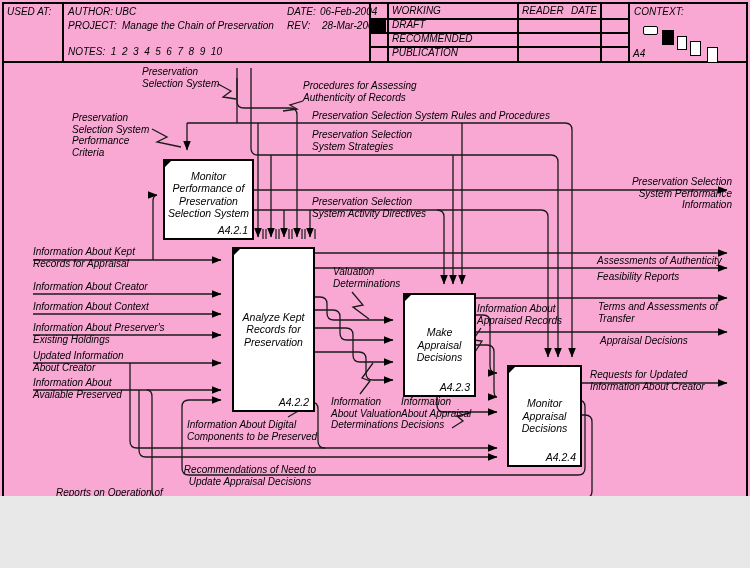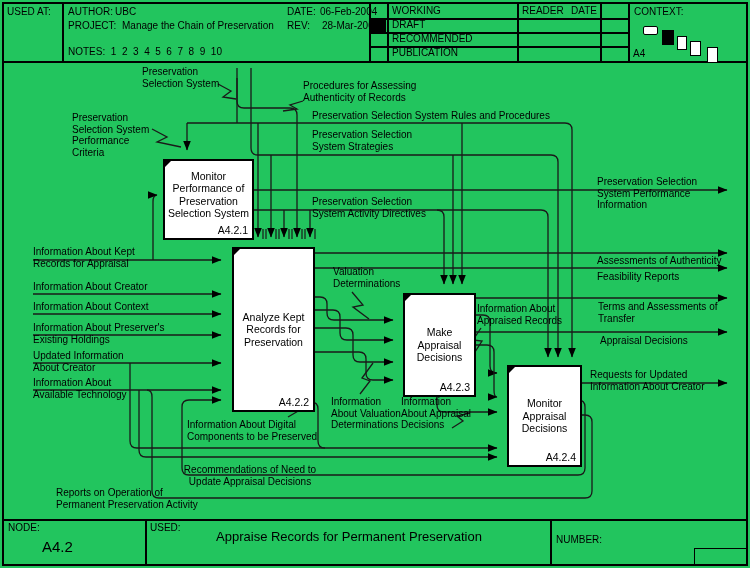--- a/index.html
+++ b/index.html
@@ -1,16 +1,16 @@
 <!DOCTYPE html>
 <html><head>
 <meta charset="utf-8">
 <style>
   html,body{margin:0;padding:0;background:#e8e8e8;}
-  #stage{position:relative;width:750px;height:568px;background:#22c55e;font-family:"Liberation Sans",sans-serif;color:#000;overflow:hidden;}
+  #stage{position:relative;width:750px;height:496px;background:#f9a8d4;font-family:"Liberation Sans",sans-serif;color:#000;overflow:hidden;font-style:italic;}
   #pageborder{position:absolute;left:2px;top:2px;width:742px;height:560px;border:2.5px solid #000;}
   .hline{position:absolute;background:#000;height:1.5px;}
   .vline{position:absolute;background:#000;width:1.5px;}
   .lbl{position:absolute;font-size:10px;line-height:11.5px;white-space:normal;}
   .sm{font-size:10px;line-height:12px;}
   .box{position:absolute;background:#fff;border:2px solid #000;display:flex;align-items:center;justify-content:center;text-align:center;font-size:10.5px;line-height:12.5px;z-index:3;}
   .fold{position:absolute;top:-1px;left:-1px;width:0;height:0;border-top:8px solid #000;border-right:8px solid transparent;}
   .code{position:absolute;right:4px;bottom:2px;font-size:10.5px;}
   svg{position:absolute;left:0;top:0;z-index:2;}
   .cellfill{position:absolute;background:#000;}
@@ -175,23 +175,23 @@
     <div class="lbl" style="left:72px;top:112px;width:92px;">Preservation Selection System Performance Criteria</div>
     <div class="lbl" style="left:312px;top:110px;width:250px;">Preservation Selection System Rules and Procedures</div>
     <div class="lbl" style="left:312px;top:129px;width:105px;">Preservation Selection System Strategies</div>
     <div class="lbl" style="left:312px;top:196px;width:122px;">Preservation Selection System Activity Directives</div>
 
     <div class="lbl" style="left:33px;top:246px;width:130px;">Information About Kept Records for Appraisal</div>
     <div class="lbl" style="left:33px;top:281px;width:150px;">Information About Creator</div>
     <div class="lbl" style="left:33px;top:301px;width:150px;">Information About Context</div>
     <div class="lbl" style="left:33px;top:322px;width:142px;">Information About Preserver's Existing Holdings</div>
     <div class="lbl" style="left:33px;top:350px;width:100px;">Updated Information About Creator</div>
-    <div class="lbl" style="left:33px;top:377px;width:100px;">Information About Available Technology</div>
-
-    <div class="lbl" style="left:597px;top:176px;width:135px;">Preservation Selection System Performance Information</div>
+    <div class="lbl" style="left:33px;top:377px;width:100px;">Information About Available Preserved</div>
+
+    <div class="lbl" style="left:597px;top:176px;width:135px;text-align:right;">Preservation Selection System Performance Information</div>
     <div class="lbl" style="left:597px;top:255px;width:140px;">Assessments of Authenticity</div>
     <div class="lbl" style="left:597px;top:271px;width:130px;">Feasibility Reports</div>
     <div class="lbl" style="left:598px;top:301px;width:150px;">Terms and Assessments of Transfer</div>
     <div class="lbl" style="left:600px;top:335px;width:130px;">Appraisal Decisions</div>
     <div class="lbl" style="left:590px;top:369px;width:122px;">Requests for Updated Information About Creator</div>
 
     <div class="lbl" style="left:333px;top:266px;width:72px;">Valuation Determinations</div>
     <div class="lbl" style="left:477px;top:303px;width:90px;">Information About Appraised Records</div>
     <div class="lbl" style="left:331px;top:396px;width:74px;">Information About Valuation Determinations</div>
     <div class="lbl" style="left:401px;top:396px;width:78px;">Information About Appraisal Decisions</div>

